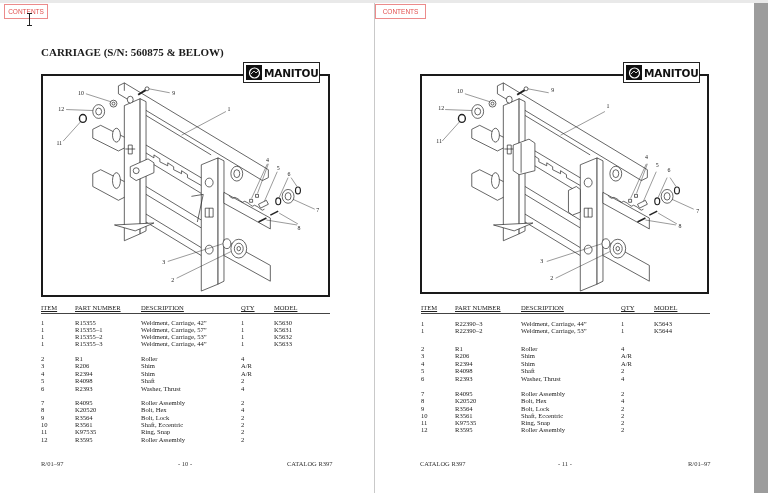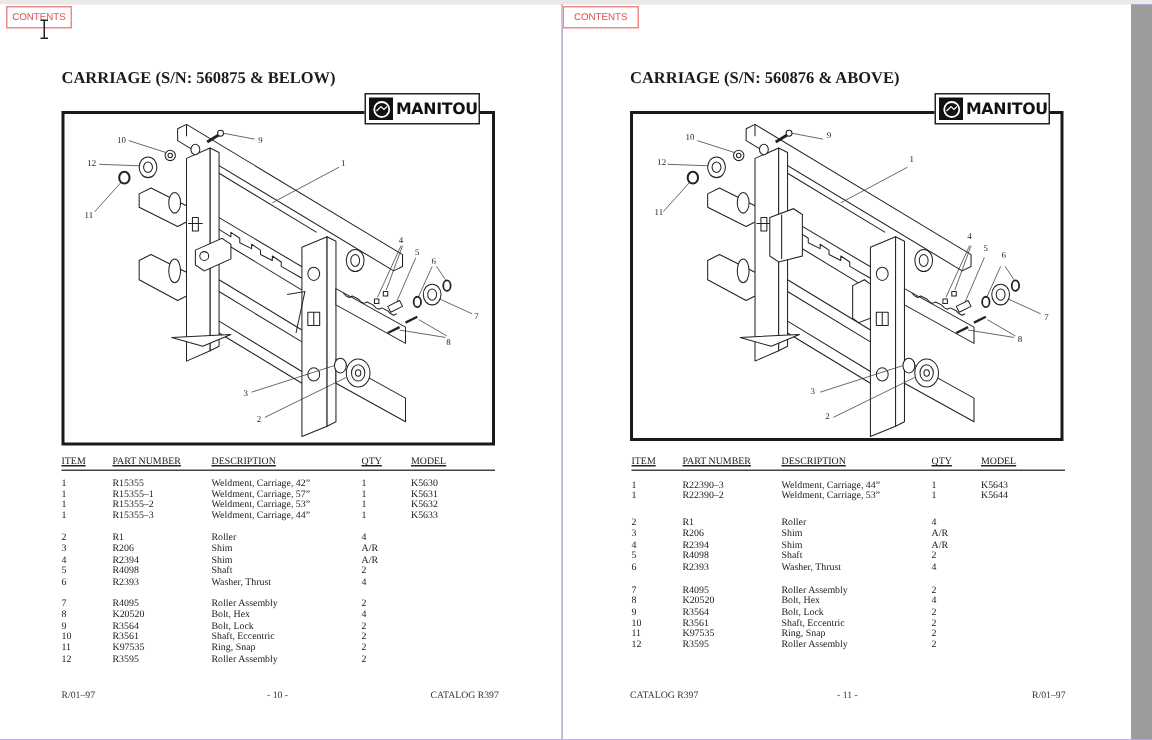--- a/index.html
+++ b/index.html
@@ -1,16 +1,16 @@
 <!DOCTYPE html>
 <html><head>
 <meta charset="utf-8">
 <style>
   html,body{margin:0;padding:0;background:#fff;}
-  #root{position:relative;width:768px;height:493px;overflow:hidden;background:#6d28d9;font-family:"Liberation Serif",serif;color:#1e1e1e;}
+  #root{position:relative;width:768px;height:493px;overflow:hidden;background:#14532d;font-family:"Liberation Serif",serif;color:#1e1e1e;}
   .topbar{position:absolute;left:0;top:0;width:768px;height:3px;background:#e9e9e9;z-index:3;}
   .page{position:absolute;top:0;height:493px;background:#fff;}
   .page-left{left:0;width:374px;}
   .page-right{left:375px;width:379px;}
   .divider{position:absolute;left:374px;top:3px;width:1px;height:490px;background:#c9c9c9;z-index:2;}
   .scrollbar{position:absolute;left:754px;top:3px;width:14px;height:490px;background:#9c9c9c;}
   .contents-btn{position:absolute;top:4px;height:15px;border:1px solid #ec8b8b;color:#e2504f;
     font:6.5px "Liberation Sans",sans-serif;display:flex;align-items:center;justify-content:center;
     box-sizing:border-box;background:#fff;cursor:pointer;}
   .page-left .contents-btn{left:4px;width:44px;}
@@ -318,21 +318,20 @@
 
     <div class="foot" style="left:41px">R/01–97</div>
     <div class="foot" style="left:178px">- 10 -</div>
     <div class="foot" style="left:287px">CATALOG R397</div>
   </div>
 
   <div class="divider"></div>
 
   <div class="page page-right">
     <div class="contents-btn">CONTENTS</div>
-    <div class="title">CARRIAGE (S/N: 560876 &amp; ABOVE)</div>
 
     <div class="frame">
       <svg viewBox="0 0 288 222">
         <use href="#carriage-drawing"></use>
         <g fill="#fff" stroke="#222" stroke-width="0.7">
           <polygon points="92,70 108,64 114,68 114,96 98,100 92,96"></polygon>
           <line x1="100" y1="68" x2="100" y2="98"></line>
           <polygon points="148,116 156,112 160,115 160,138 152,141 148,138"></polygon>
         </g>
         <g text-anchor="middle" dominant-baseline="middle">

